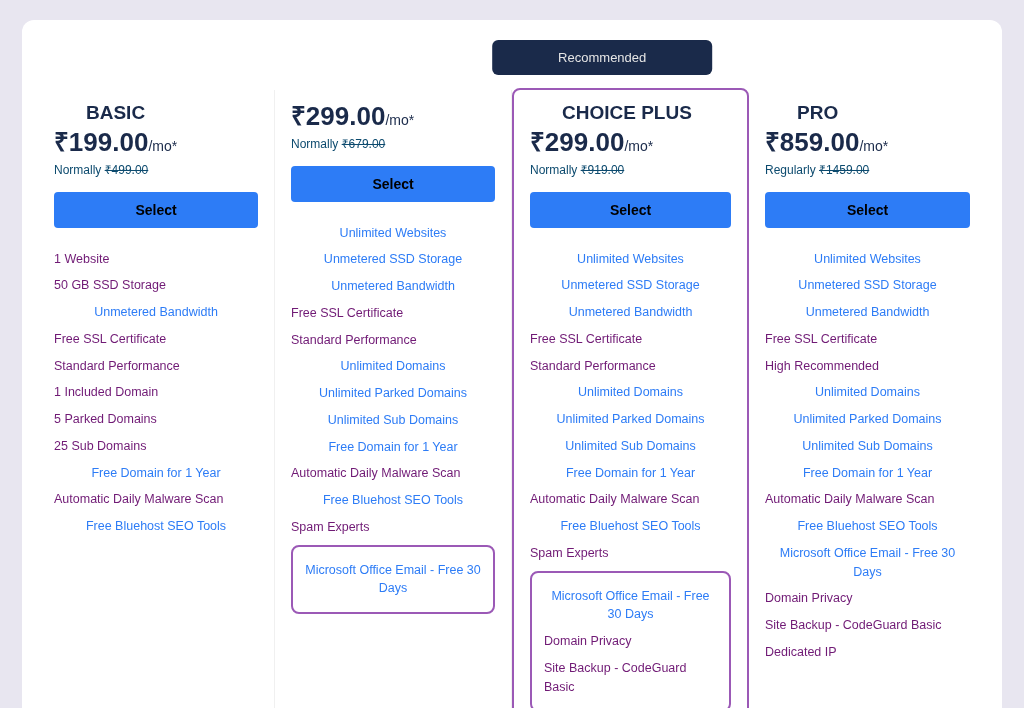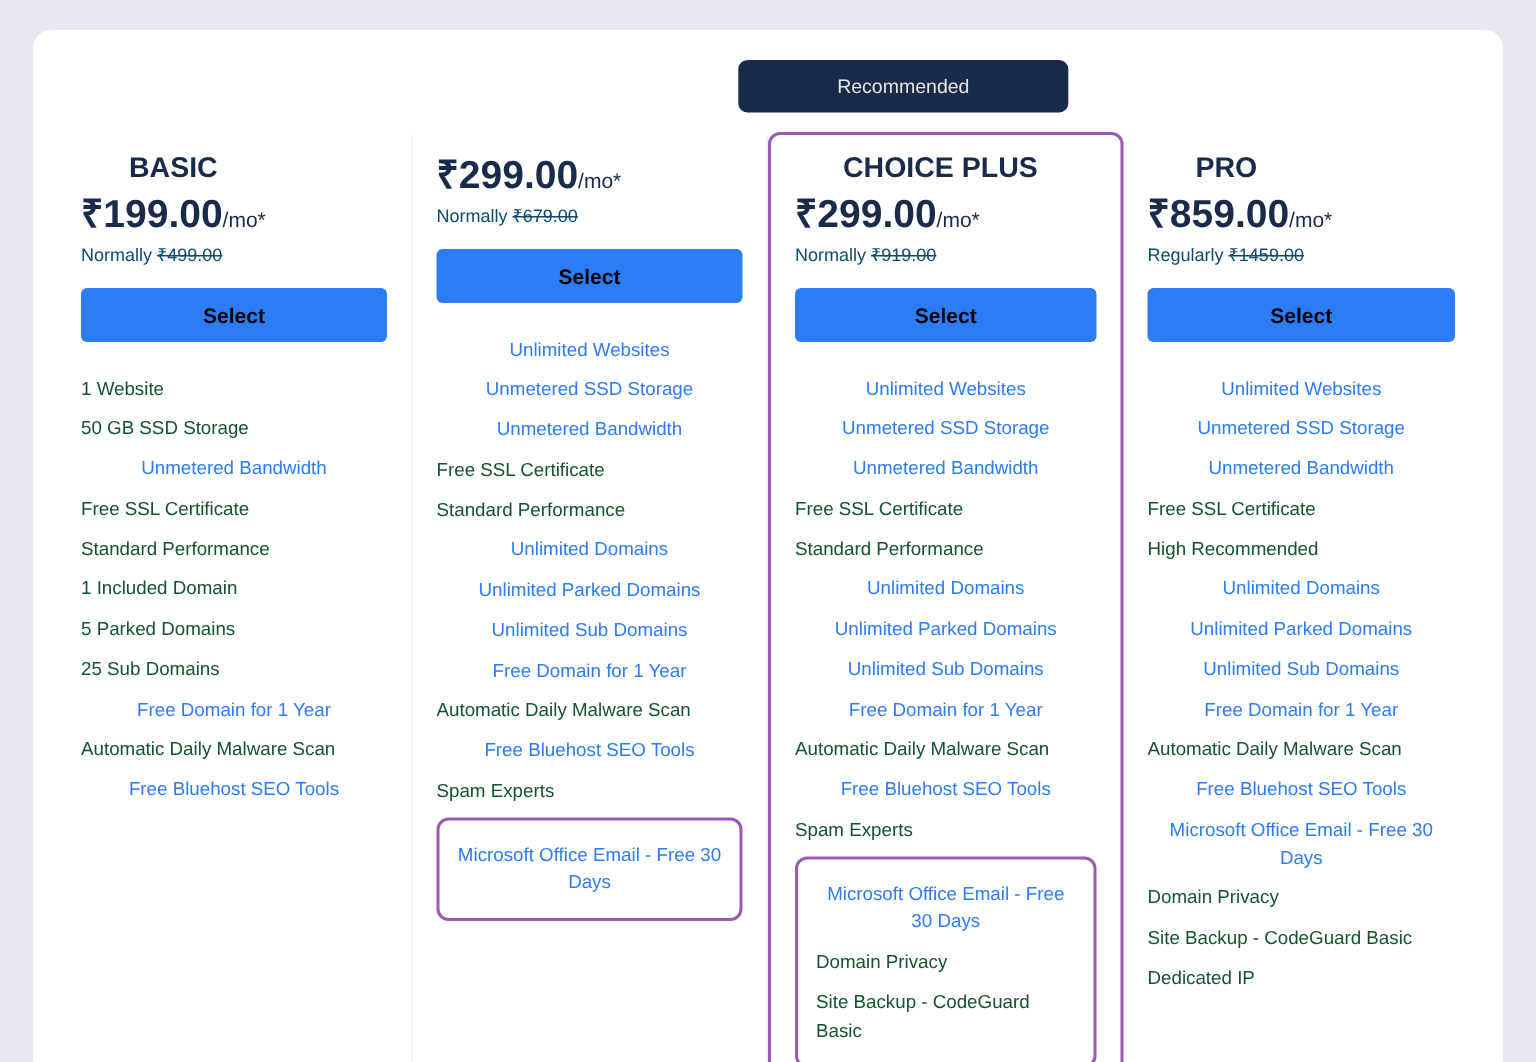--- a/index.html
+++ b/index.html
@@ -80,21 +80,21 @@
       cursor: pointer;
       margin-bottom: 18px;
     }
     .features-list {
       list-style: none;
       font-size: 12.5px;
       line-height: 1.5;
     }
     .features-list li {
       padding: 4px 0;
-      color: #14532d;
+      color: #701a75;
     }
     .features-list li.link {
       color: #2d7cf6;
       text-align: center;
     }
     .highlighted-box {
       border: 2px solid #9b59b6;
       border-radius: 8px;
       padding: 10px 12px;
       margin-top: 4px;

